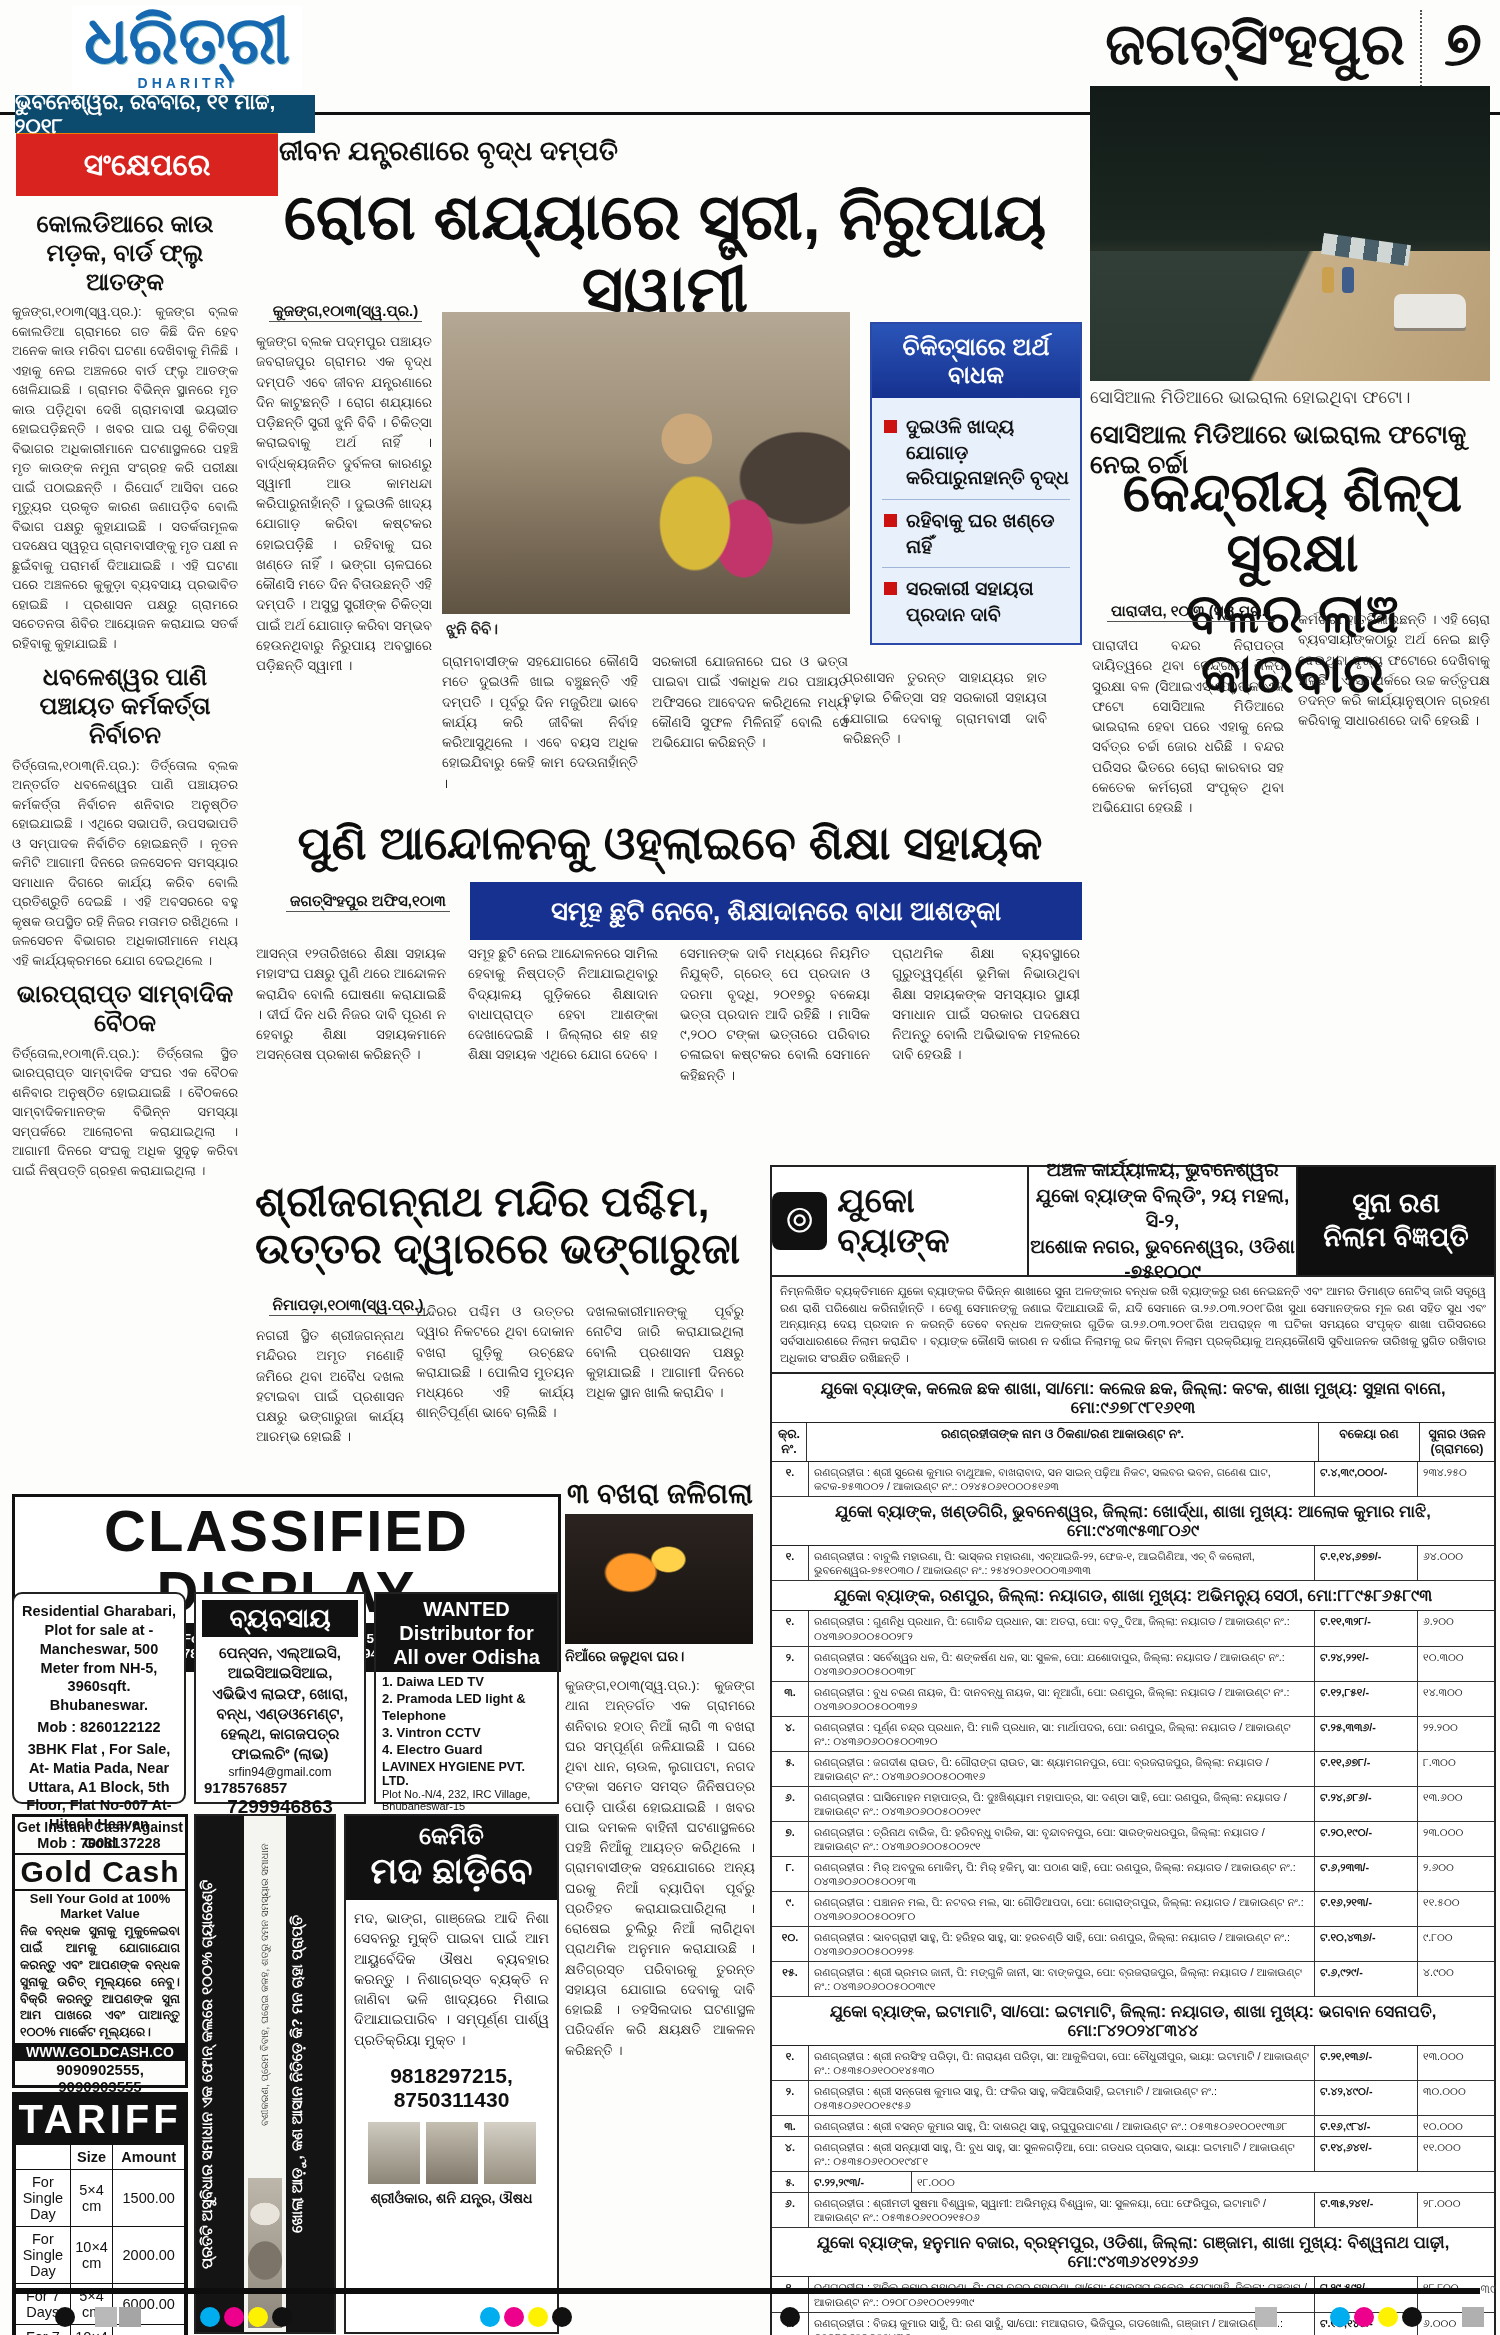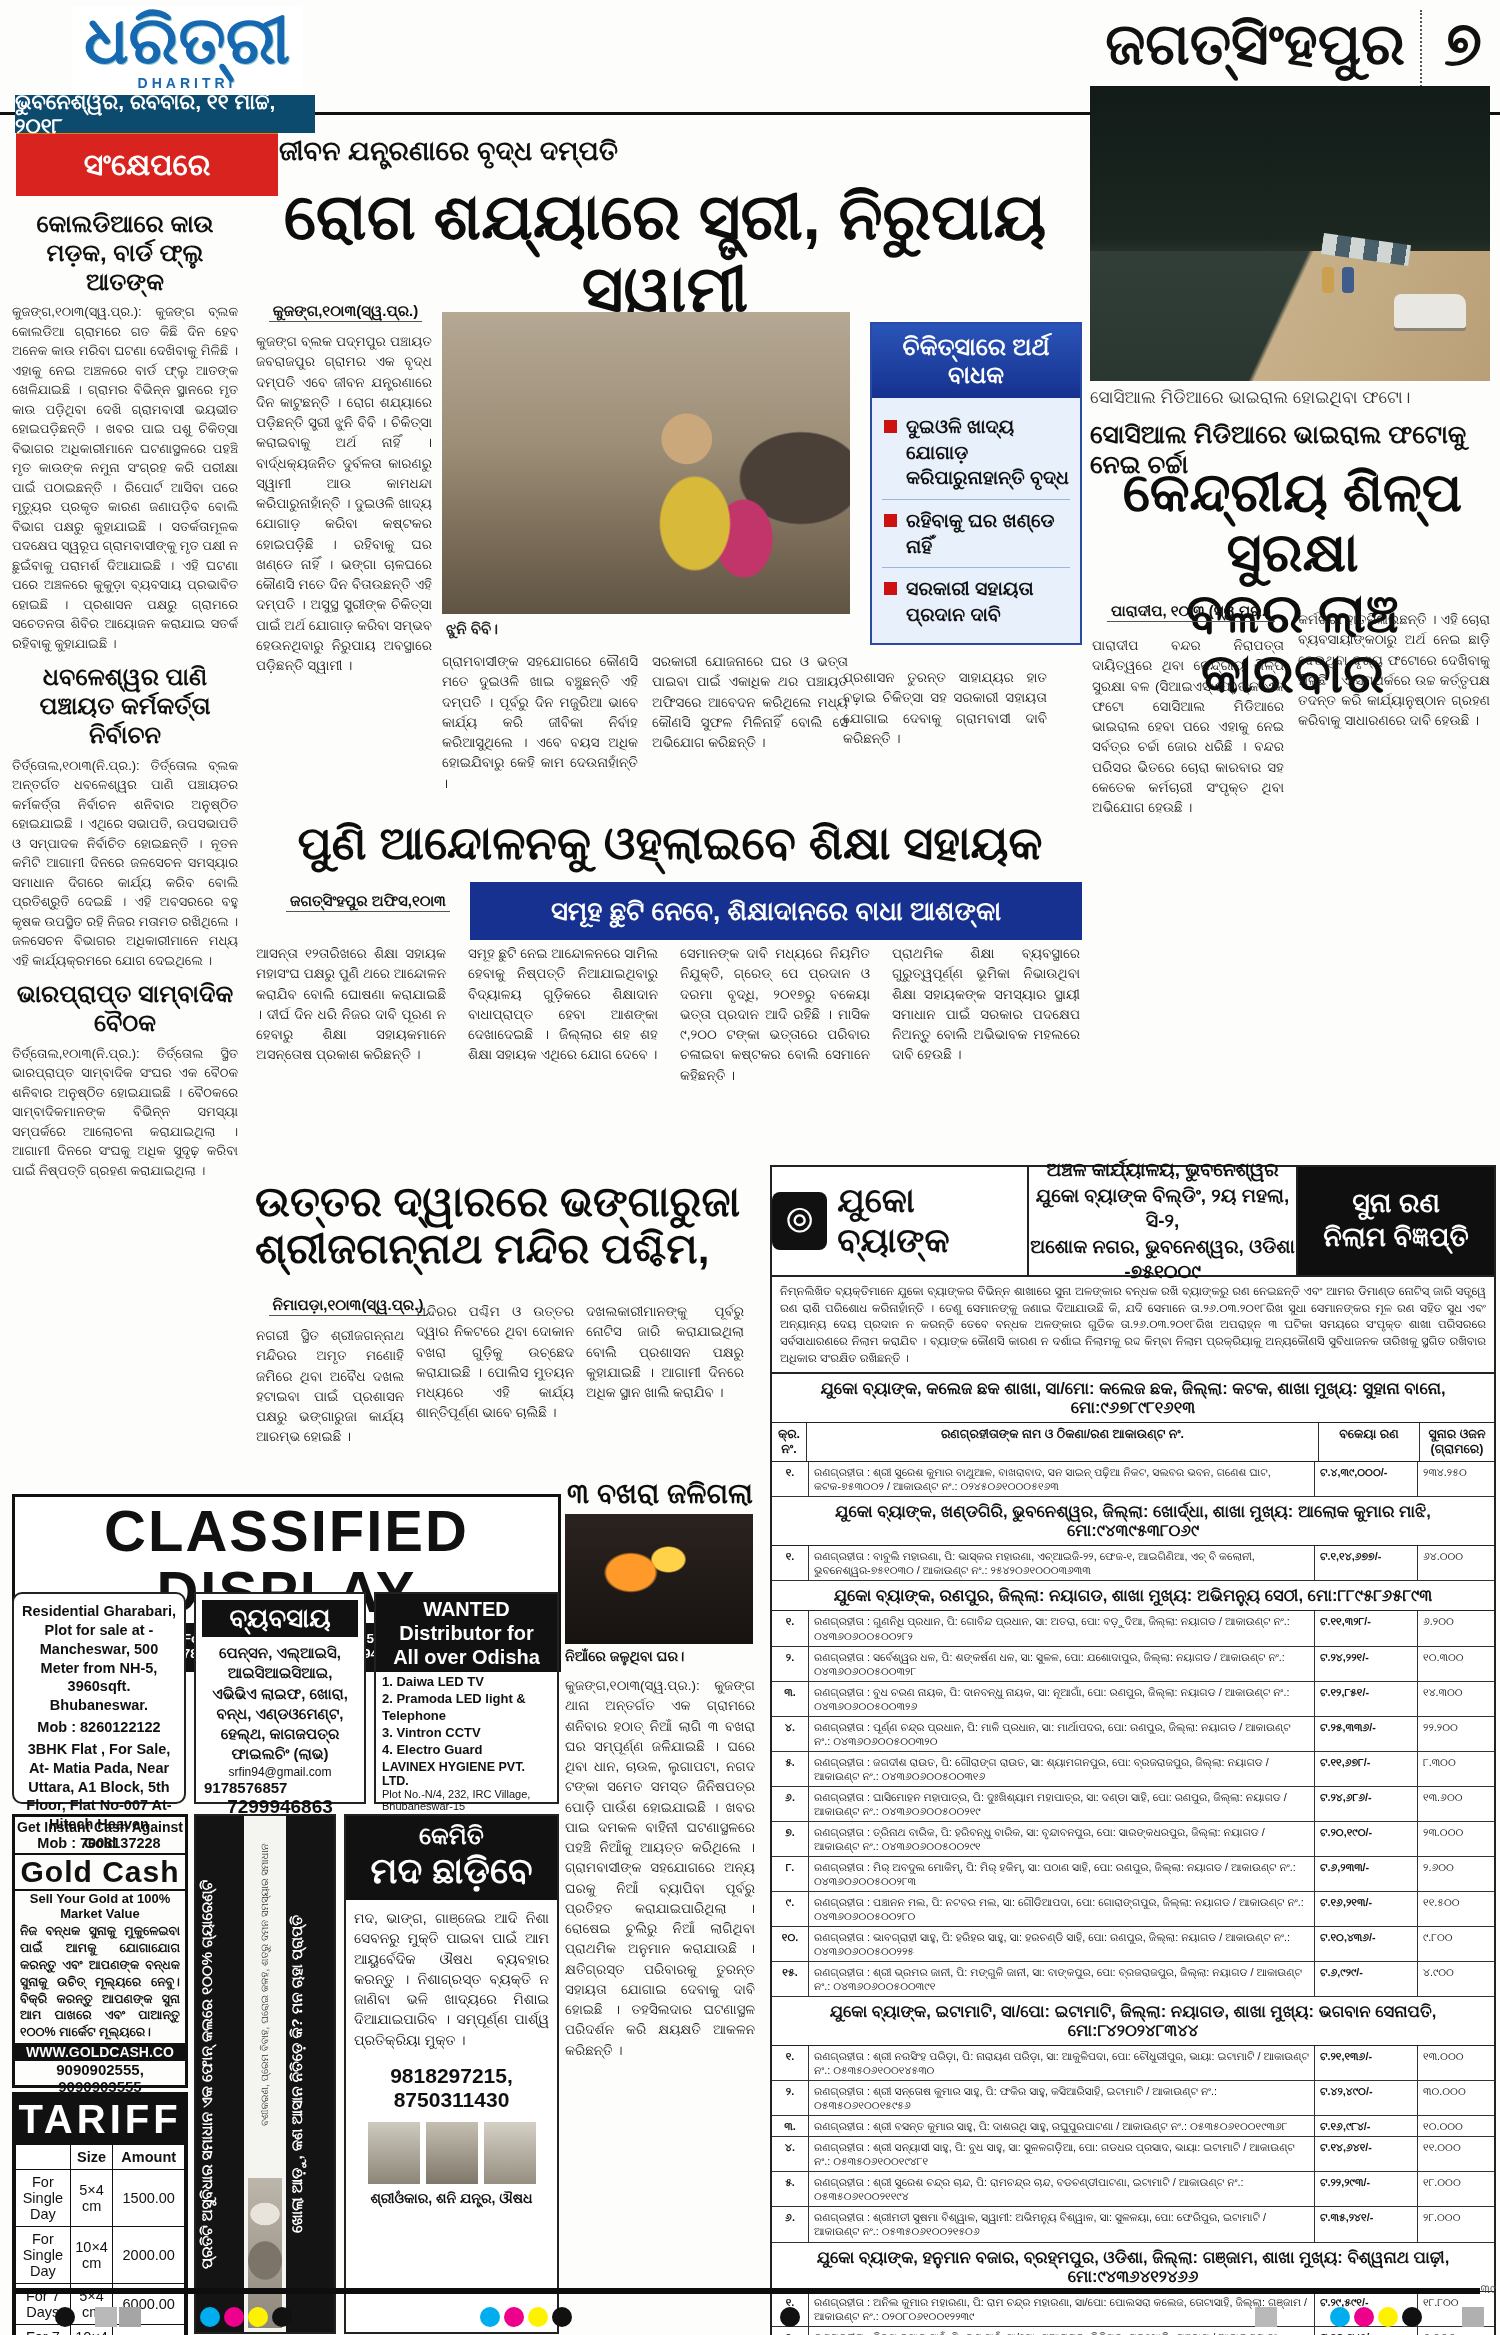--- a/index.html
+++ b/index.html
@@ -136,22 +136,22 @@
 
   <div class="abs odia headline" style="left:255px;top:818px;width:830px;font-size:46px;text-align:center;">ପୁଣି ଆନ୍ଦୋଳନକୁ ଓହ୍ଲାଇବେ ଶିକ୍ଷା ସହାୟକ</div>
   <div class="abs odia dateline" style="left:268px;top:892px;width:200px;"><span>ଜଗତ୍‌ସିଂହପୁର ଅଫିସ,୧୦ା୩</span></div>
   <div class="blue-strip abs odia" style="left:470px;top:882px;width:612px;height:58px;font-size:26px;">ସମୂହ ଛୁଟି ନେବେ, ଶିକ୍ଷାଦାନରେ ବାଧା ଆଶଙ୍କା</div>
   <div class="col odia body-text" style="left:256px;top:944px;width:190px;height:212px;overflow:hidden;">ଆସନ୍ତା ୧୨ତାରିଖରେ ଶିକ୍ଷା ସହାୟକ ମହାସଂଘ ପକ୍ଷରୁ ପୁଣି ଥରେ ଆନ୍ଦୋଳନ କରାଯିବ ବୋଲି ଘୋଷଣା କରାଯାଇଛି । ଦୀର୍ଘ ଦିନ ଧରି ନିଜର ଦାବି ପୂରଣ ନ ହେବାରୁ ଶିକ୍ଷା ସହାୟକମାନେ ଅସନ୍ତୋଷ ପ୍ରକାଶ କରିଛନ୍ତି ।</div>
   <div class="col odia body-text" style="left:468px;top:944px;width:190px;height:212px;overflow:hidden;">ସମୂହ ଛୁଟି ନେଇ ଆନ୍ଦୋଳନରେ ସାମିଲ ହେବାକୁ ନିଷ୍ପତ୍ତି ନିଆଯାଇଥିବାରୁ ବିଦ୍ୟାଳୟ ଗୁଡ଼ିକରେ ଶିକ୍ଷାଦାନ ବାଧାପ୍ରାପ୍ତ ହେବା ଆଶଙ୍କା ଦେଖାଦେଇଛି । ଜିଲ୍ଲାର ଶହ ଶହ ଶିକ୍ଷା ସହାୟକ ଏଥିରେ ଯୋଗ ଦେବେ ।</div>
   <div class="col odia body-text" style="left:680px;top:944px;width:190px;height:212px;overflow:hidden;">ସେମାନଙ୍କ ଦାବି ମଧ୍ୟରେ ନିୟମିତ ନିଯୁକ୍ତି, ଗ୍ରେଡ୍ ପେ ପ୍ରଦାନ ଓ ଦରମା ବୃଦ୍ଧି, ୨୦୧୭ରୁ ବକେୟା ଭତ୍ତା ପ୍ରଦାନ ଆଦି ରହିଛି । ମାସିକ ୯,୨୦୦ ଟଙ୍କା ଭତ୍ତାରେ ପରିବାର ଚଳାଇବା କଷ୍ଟକର ବୋଲି ସେମାନେ କହିଛନ୍ତି ।</div>
   <div class="col odia body-text" style="left:892px;top:944px;width:188px;height:212px;overflow:hidden;">ପ୍ରାଥମିକ ଶିକ୍ଷା ବ୍ୟବସ୍ଥାରେ ଗୁରୁତ୍ୱପୂର୍ଣ୍ଣ ଭୂମିକା ନିଭାଉଥିବା ଶିକ୍ଷା ସହାୟକଙ୍କ ସମସ୍ୟାର ସ୍ଥାୟୀ ସମାଧାନ ପାଇଁ ସରକାର ପଦକ୍ଷେପ ନିଅନ୍ତୁ ବୋଲି ଅଭିଭାବକ ମହଲରେ ଦାବି ହେଉଛି ।</div>
 
   <div class="abs odia headline" style="left:255px;top:1178px;width:490px;font-size:42px;">
+    <div>ଶ୍ରୀଜଗନ୍ନାଥ ମନ୍ଦିର ପଶ୍ଚିମ,</div>
     <div>ଉତ୍ତର ଦ୍ୱାରରେ ଭଙ୍ଗାରୁଜା</div>
-    <div>ଶ୍ରୀଜଗନ୍ନାଥ ମନ୍ଦିର ପଶ୍ଚିମ,</div>
   </div>
   <div class="abs odia dateline" style="left:258px;top:1296px;width:180px;"><span>ନିମାପଡ଼ା,୧୦ା୩(ସ୍ୱ.ପ୍ର.)</span></div>
   <div class="col odia body-text" style="left:256px;top:1326px;width:148px;height:140px;overflow:hidden;">ନଗରୀ ସ୍ଥିତ ଶ୍ରୀଜଗନ୍ନାଥ ମନ୍ଦିରର ଅମୃତ ମଣୋହି ଜମିରେ ଥିବା ଅବୈଧ ଦଖଲ ହଟାଇବା ପାଇଁ ପ୍ରଶାସନ ପକ୍ଷରୁ ଭଙ୍ଗାରୁଜା କାର୍ଯ୍ୟ ଆରମ୍ଭ ହୋଇଛି ।</div>
   <div class="col odia body-text" style="left:416px;top:1302px;width:158px;height:164px;overflow:hidden;">ମନ୍ଦିରର ପଶ୍ଚିମ ଓ ଉତ୍ତର ଦ୍ୱାର ନିକଟରେ ଥିବା ଦୋକାନ ବଖରା ଗୁଡ଼ିକୁ ଉଚ୍ଛେଦ କରାଯାଇଛି । ପୋଲିସ ମୁତୟନ ମଧ୍ୟରେ ଏହି କାର୍ଯ୍ୟ ଶାନ୍ତିପୂର୍ଣ୍ଣ ଭାବେ ଚାଲିଛି ।</div>
   <div class="col odia body-text" style="left:586px;top:1302px;width:158px;height:164px;overflow:hidden;">ଦଖଲକାରୀମାନଙ୍କୁ ପୂର୍ବରୁ ନୋଟିସ ଜାରି କରାଯାଇଥିଲା ବୋଲି ପ୍ରଶାସନ ପକ୍ଷରୁ କୁହାଯାଇଛି । ଆଗାମୀ ଦିନରେ ଅଧିକ ସ୍ଥାନ ଖାଲି କରାଯିବ ।</div>
 
   <div class="abs odia headline" style="left:560px;top:1478px;width:200px;font-size:28px;text-align:center;">୩ ବଖରା ଜଳିଗଲା</div>
   <div class="photo" style="left:565px;top:1514px;width:188px;height:130px;background:
         radial-gradient(60px 45px at 35% 45%, #ff9a2a 0 40%, transparent 45%),
         radial-gradient(40px 30px at 55% 35%, #ffd24a 0 40%, transparent 45%),
@@ -286,21 +286,20 @@
           <div class="c-wt">୧୦.୦୦୦</div>
         </div>
         <div class="uco-row">
           <div class="c-sl">୪.</div>
           <div class="c-detail">ରଣଗ୍ରହୀତା : ଶ୍ରୀ ସନ୍ୟାସୀ ସାହୁ, ପି: ବୁଧ ସାହୁ, ସା: ସୁଳଳଗଡ଼ିଆ, ପୋ: ଗଡଧର ପ୍ରସାଦ, ଭାୟା: ଇଟାମାଟି / ଆକାଉଣ୍ଟ ନଂ.: ୦୫୩୫୦୬୧୦୦୧୯୪୮୧</div>
           <div class="c-due">ଟ.୧୪,୬୪୧/-</div>
           <div class="c-wt">୧୧.୦୦୦</div>
         </div>
         <div class="uco-row">
           <div class="c-sl">୫.</div>
-          <div class="c-detail">ରଣଗ୍ରହୀତା : ଶ୍ରୀ ସୁରେଶ ଚନ୍ଦ୍ର ଚାନ୍ଦ, ପି: ରାମଚନ୍ଦ୍ର ଚାନ୍ଦ, ବଡଚଣ୍ଡୀପାଟଣା, ଇଟାମାଟି / ଆକାଉଣ୍ଟ ନଂ.: ୦୫୩୫୦୬୧୦୦୨୧୧୯୪</div>
           <div class="c-due">ଟ.୨୨,୨୯୩/-</div>
           <div class="c-wt">୧୮.୦୦୦</div>
         </div>
         <div class="uco-row">
           <div class="c-sl">୬.</div>
           <div class="c-detail">ରଣଗ୍ରହୀତା : ଶ୍ରୀମତୀ ସୁଷମା ବିଶ୍ୱାଳ, ସ୍ୱାମୀ: ଅଭିମନ୍ୟୁ ବିଶ୍ୱାଳ, ସା: ସୁଳଳୟା, ପୋ: ଫେରିପୁର, ଇଟାମାଟି / ଆକାଉଣ୍ଟ ନଂ.: ୦୫୩୫୦୬୧୦୦୨୧୫୦୬</div>
           <div class="c-due">ଟ.୩୫,୨୪୧/-</div>
           <div class="c-wt">୨୮.୦୦୦</div>
         </div>
         <div class="uco-branch odia">ଯୁକୋ ବ୍ୟାଙ୍କ, ହନୁମାନ ବଜାର, ବ୍ରହ୍ମପୁର, ଓଡିଶା, ଜିଲ୍ଲା: ଗଞ୍ଜାମ, ଶାଖା ମୁଖ୍ୟ: ବିଶ୍ୱନାଥ ପାଢ଼ୀ, ମୋ:୯୪୩୬୪୧୨୪୬୬</div>

